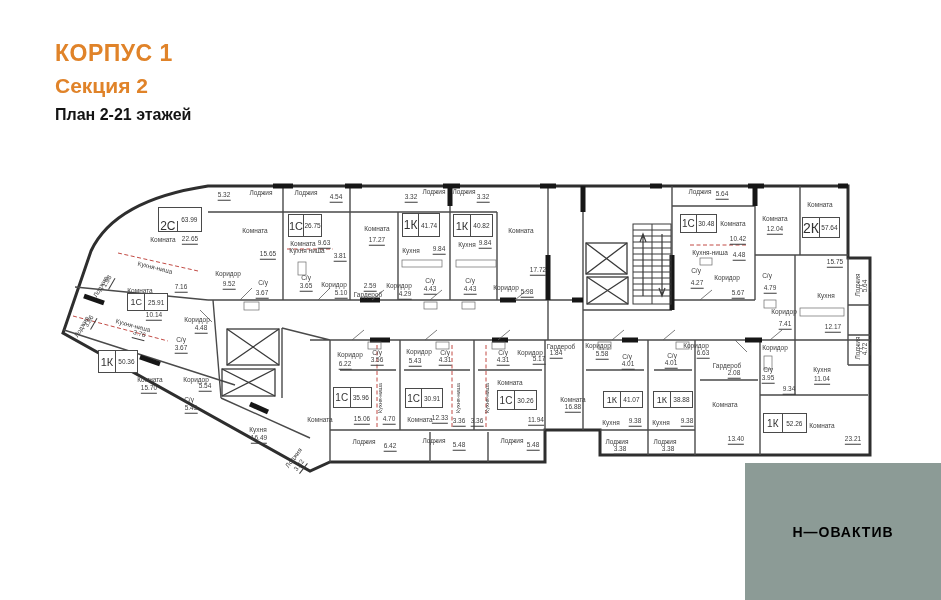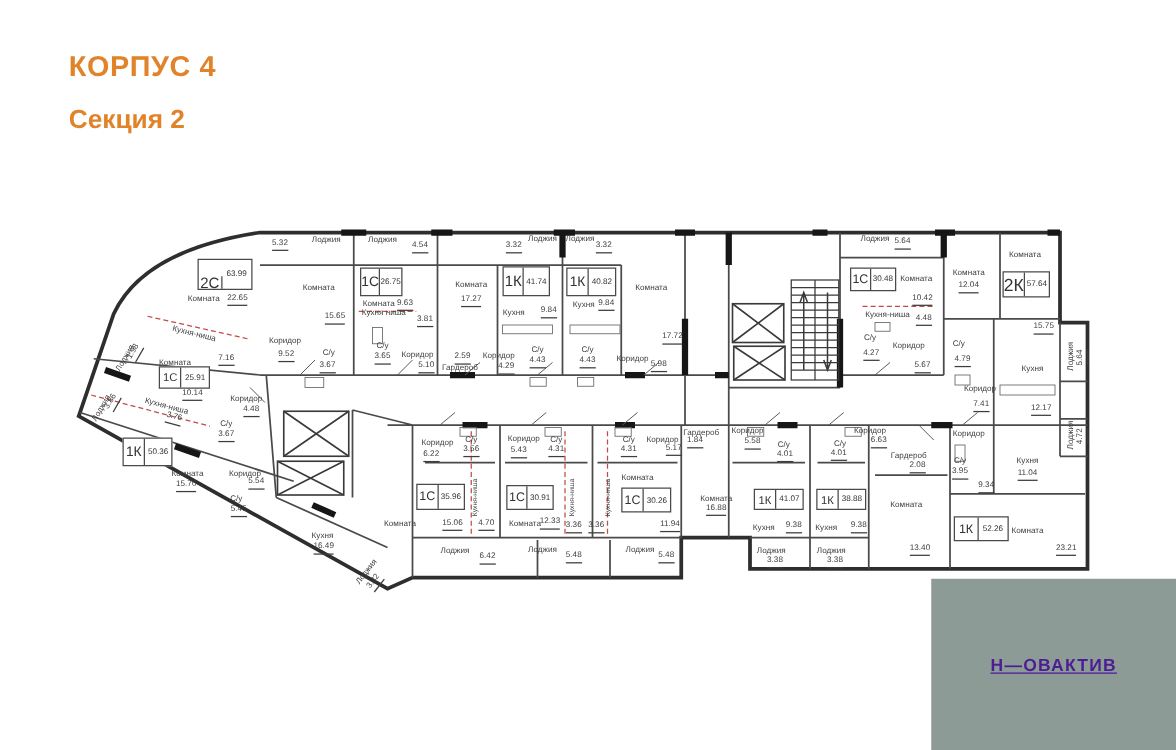--- a/index.html
+++ b/index.html
@@ -1,45 +1,46 @@
 <!DOCTYPE html>
 <html><head>
 <meta charset="utf-8">
 <style>
   html,body{margin:0;padding:0;background:#fff;}
   .page{position:relative;width:941px;height:600px;background:#fff;overflow:hidden;
         font-family:"Liberation Sans",sans-serif;}
   .hdr{position:absolute;left:55px;top:40px;z-index:5;}
   .hdr .l1{font-size:23px;font-weight:bold;color:#E08329;letter-spacing:.5px;}
-  .hdr .l2{font-size:21px;font-weight:bold;color:#E08329;margin-top:17px;}
+  .hdr .l2{font-size:21px;font-weight:bold;color:#E08329;margin-top:7px;}
   .hdr .l3{font-size:16px;font-weight:bold;color:#141414;margin-top:8px;}
   .plan{position:absolute;left:0;top:0;width:941px;height:600px;}
   .plan svg{position:absolute;left:0;top:0;z-index:1;}
   #labels,#apts{position:absolute;left:0;top:0;width:100%;height:100%;}
   #labels{z-index:4;}
   #apts{z-index:3;}
   .lbl{position:absolute;font-size:6.5px;line-height:1;color:#3d3d3d;white-space:nowrap;
        transform:translate(-50%,-50%);}
   .lbl.u{border-bottom:1px solid #3d3d3d;padding-bottom:1px;}
   .apt{position:absolute;display:flex;border:1px solid #4a4a4a;background:#fff;box-sizing:border-box;}
   .apt-t{flex:0 0 42%;display:flex;align-items:center;justify-content:center;
          border-right:1px solid #4a4a4a;color:#333;}
   .apt-a{flex:1;display:flex;align-items:center;justify-content:center;font-size:6.5px;color:#333;}
   .logo{position:absolute;left:745px;top:463px;width:196px;height:137px;z-index:6;
         display:flex;align-items:center;justify-content:center;}
-  .logo span{color:#4c1d95;font-size:14px;letter-spacing:1px;font-weight:bold;text-decoration:underline;}
+  .logo span{color:#000000;font-size:14px;letter-spacing:1px;font-weight:bold;}
 </style>
 </head>
 <body>
 
 <div class="page">
 
   <div class="hdr">
-    <div class="l1">КОРПУС 4</div>
+    <div class="l1">КОРПУС 1</div>
     <div class="l2">Секция 2</div>
+    <div class="l3">План 2-21 этажей</div>
   </div>
 
   <div class="plan">
     <svg width="941" height="600" viewBox="0 0 941 600">
 
       <path d="M208,186 H848 V258 H870 V455 H600 V430 H545 V462 H330 L310,471 L63,333 L91,251 Q115,200 208,186 Z" fill="#ffffff" stroke="#2e2e2e" stroke-width="3"></path>
 
       <path fill="none" stroke="#4a4a4a" stroke-width="1.4" d="
         M283,186 V300 M350,186 V300 M398,212 V300 M450,186 V300 M497,212 V300
         M548,186 V340 M583,186 V310 M672,186 V310 M755,186 V300 M800,186 V255

